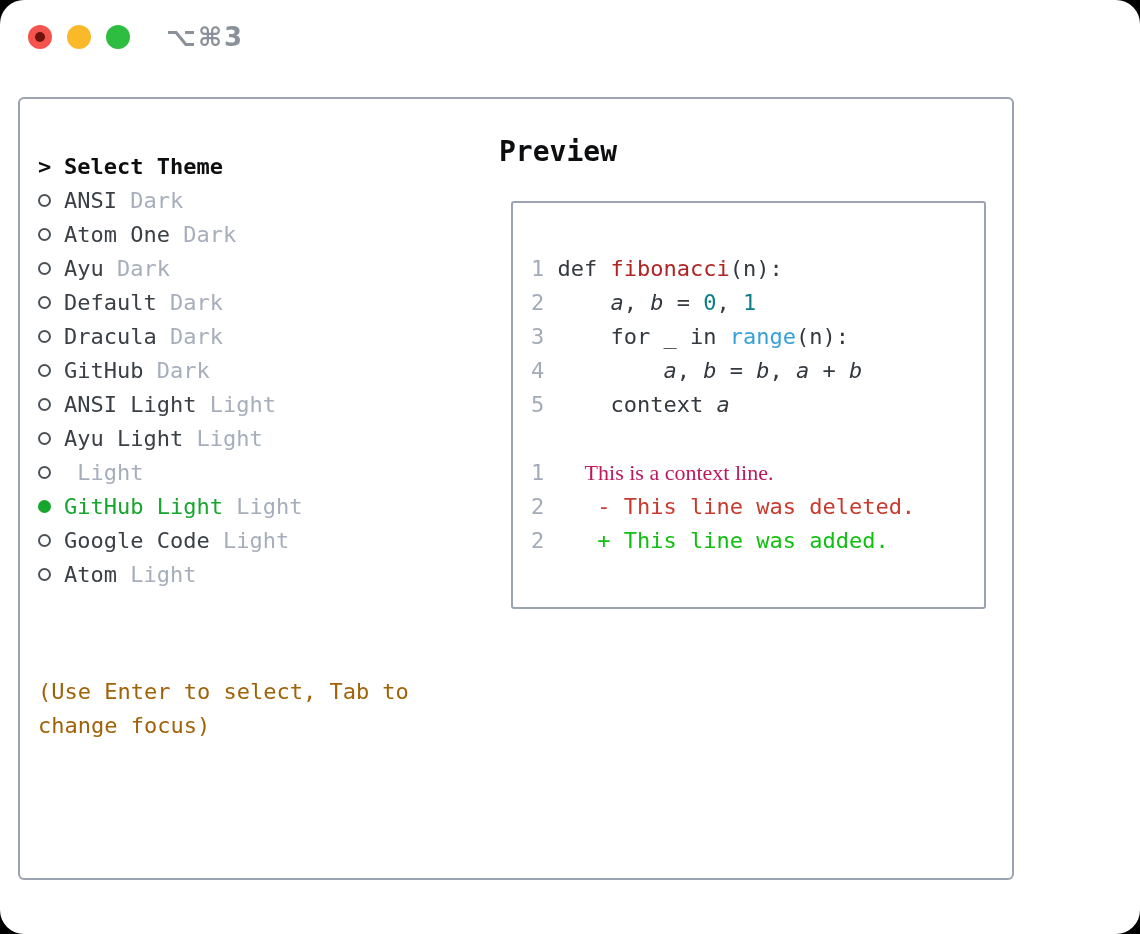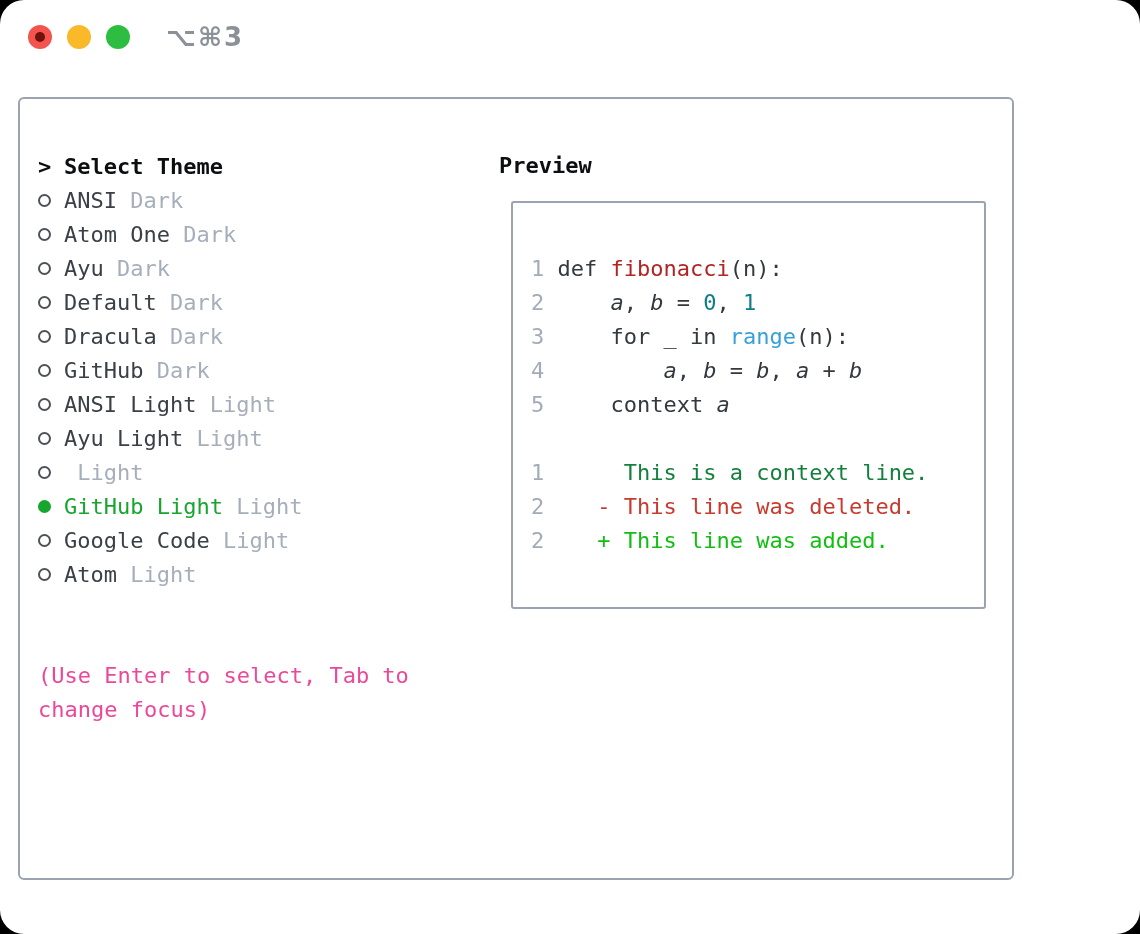--- a/index.html
+++ b/index.html
@@ -49,47 +49,47 @@
   .bullet {
     width: 13px; height: 13px; border-radius: 50%;
     border: 2px solid #4c5258; background: transparent;
   }
   .bullet.on { border-color: #16a62e; background: #16a62e; }
   .item-name { color: #3a4046; }
   .item-name.sel { color: #16a62e; }
   .variant { color: #a6aebb; }
   .spacer { height: 34px; }
   .hint {
-    margin-top: 0; font-size: 22px; line-height: 34px;
-    color: #ec4899; white-space: pre-line;
+    margin-top: 16px; font-size: 22px; line-height: 34px;
+    color: #a16207; white-space: pre-line;
   }
 
   
   .preview-title {
-    position: absolute; left: 479px; top: 50px;
+    position: absolute; left: 479px; top: 36px;
     height: 34px; line-height: 34px;
-    font-size: 22px; font-weight: 700; color: #0c0e10;
+    font-size: 28px; font-weight: 700; color: #0c0e10;
   }
   .preview-box {
     position: absolute; left: 491px; top: 102px;
     width: 475px; height: 408px;
     border: 2px solid #9aa3af;
     border-radius: 3px;
     background: #fff;
     padding: 49px 0 0 18px;
     overflow: hidden;
   }
   .code-line { height: 34px; line-height: 34px; font-size: 22px; white-space: pre; }
   .ln { color: #a2abb8; }
   .tk-plain   { color: #33393f; }
   .tk-func    { color: #b12421; }
   .tk-num     { color: #0d7e89; }
   .tk-builtin { color: #36a0d9; }
   .tk-var     { color: #33393f; font-style: italic; }
-  .tk-context { color: #15803d; }
+  .tk-context { color: #be185d; font-family: Liberation Serif, serif; }
   .tk-deleted { color: #c73a2d; }
   .tk-added   { color: #11bf11; }
 </style>
 </head>
 <body>
 
 <div class="window">
 
   <div class="titlebar">
     <div class="traffic close">

